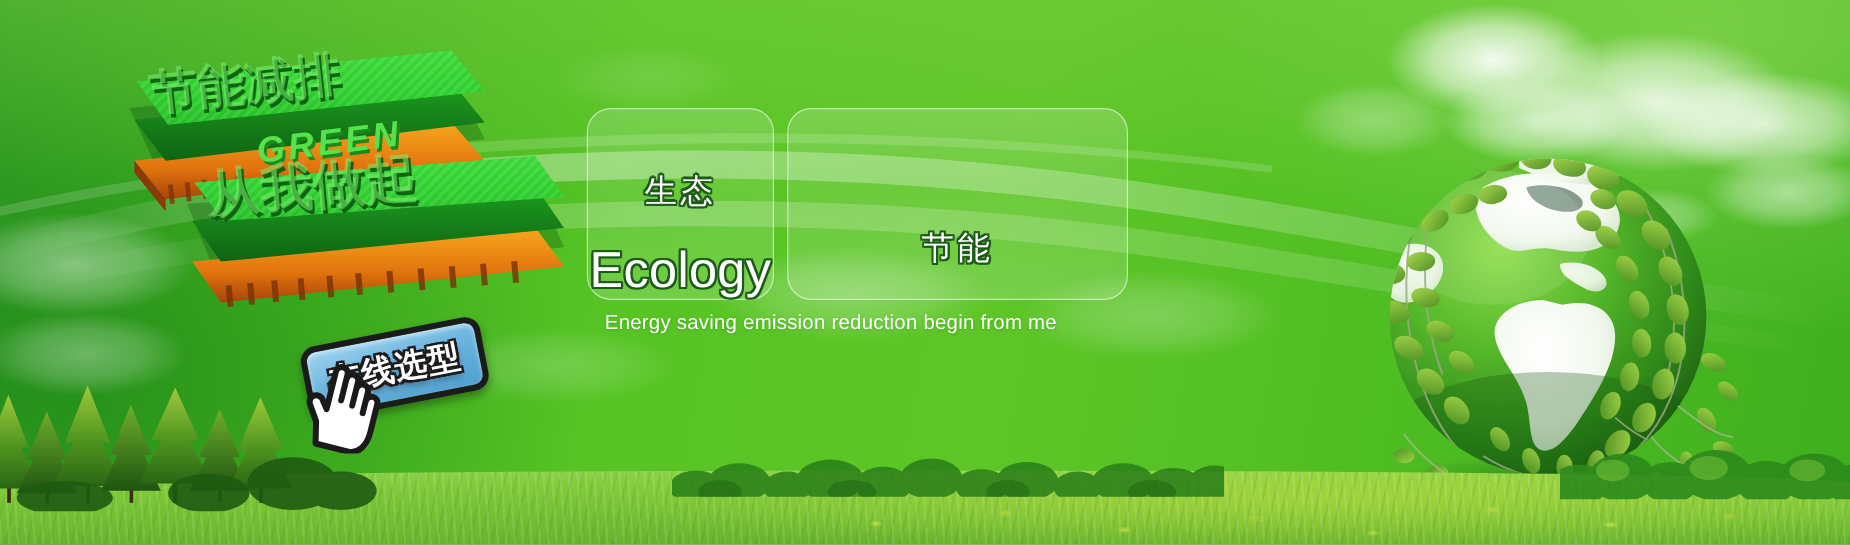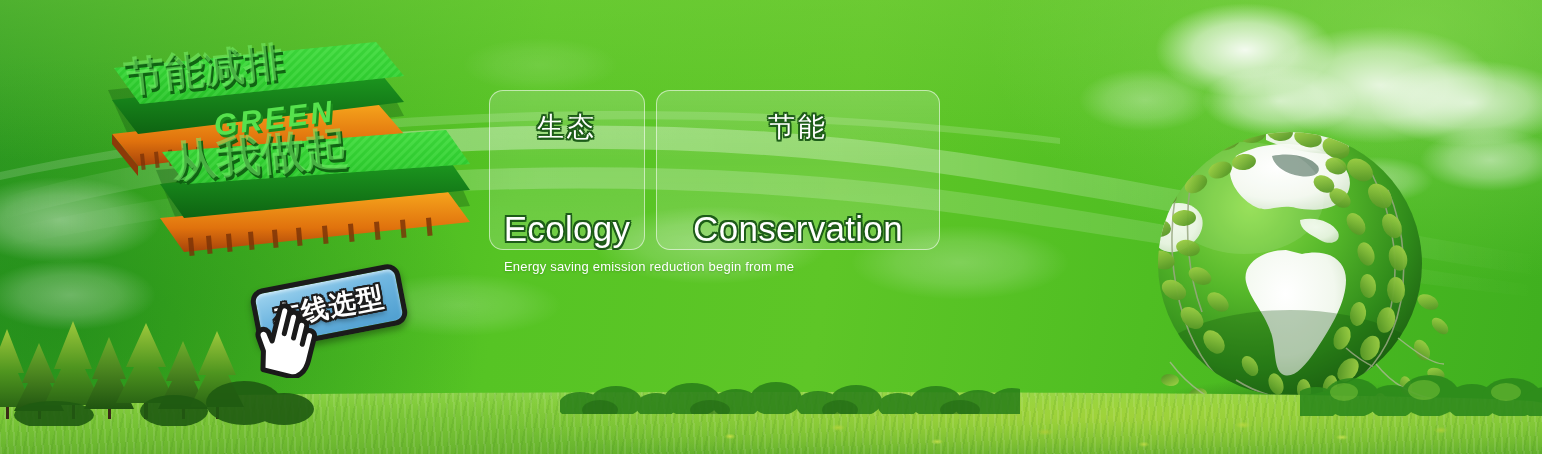--- a/index.html
+++ b/index.html
@@ -123,23 +123,23 @@
   }
   .hand-cursor{position:absolute;left:-12px;top:28px;width:88px;height:78px;}
   .hand-cursor svg{display:block;}
 
   
   .cards{position:absolute;left:489px;top:90px;display:flex;gap:11px;}
   .card{
     position:relative;
     height:160px;
     border:1px solid rgba(255,255,255,.55);
-    border-radius:14px;
+    border-radius:20px;
     background:linear-gradient(180deg, rgba(255,255,255,.17) 0%, rgba(255,255,255,.10) 45%, rgba(255,255,255,.16) 100%);
-    display:flex;flex-direction:column;align-items:center;justify-content:space-between;
+    display:flex;flex-direction:column;align-items:center;justify-content:flex-end;
     box-sizing:border-box;
     padding-top:18px;
   }
   .card-1{width:156px;}
   .card-2{width:284px;}
   .card-3{width:201px;}
   .card-cn{
     font-family:"DejaVu Sans","Liberation Sans",sans-serif;
     font-size:27px;
     font-weight:500;
@@ -148,35 +148,35 @@
     margin-bottom:24px;
     text-shadow:
       -1.6px -1.6px 0 #1d5c18, 1.6px -1.6px 0 #1d5c18,
       -1.6px 1.6px 0 #1d5c18, 1.6px 1.6px 0 #1d5c18,
       0 -1.8px 0 #1d5c18, 0 1.8px 0 #1d5c18,
       -1.8px 0 0 #1d5c18, 1.8px 0 0 #1d5c18;
     white-space:nowrap;
   }
   .card-en{
     font-family:"Liberation Sans","DejaVu Sans",sans-serif;
-    font-size:35px;
+    font-size:42px;
     font-weight:400;
     color:#ffffff;
     letter-spacing:.3px;
     text-shadow:
       -1.6px -1.6px 0 #1d5c18, 1.6px -1.6px 0 #1d5c18,
       -1.6px 1.6px 0 #1d5c18, 1.6px 1.6px 0 #1d5c18,
       0 -1.8px 0 #1d5c18, 0 1.8px 0 #1d5c18,
       -1.8px 0 0 #1d5c18, 1.8px 0 0 #1d5c18;
     white-space:nowrap;
   }
   .tagline{
     position:absolute;left:504px;top:259px;
     font-family:"Liberation Sans","DejaVu Sans",sans-serif;
-    font-size:13px;
+    font-size:17px;
     color:#ffffff;
     letter-spacing:.2px;
     white-space:nowrap;
     text-shadow:0 1px 2px rgba(40,110,20,.35);
     text-align:center;
   }
 
   
   .globe-wrap{position:absolute;left:1140px;top:112px;width:312px;height:330px;}
   .globe-wrap svg{display:block;}
@@ -533,21 +533,20 @@
     </svg>
   </div>
 
   <div class="cards">
     <div class="card card-1">
       <span class="card-cn">生态</span>
       <span class="card-en">Ecology</span>
     </div>
     <div class="card card-2">
       <span class="card-cn">节能</span>
-      <span class="card-en">Conservation</span>
     </div>
   </div>
 
   <div class="tagline">Energy saving emission reduction begin from me</div>
 
   <div class="cta">
     <div class="cta-plate"></div>
     <div class="cta-label">在线选型</div>
     <div class="hand-cursor">
       <svg width="88" height="78" viewBox="0 0 88 78">

